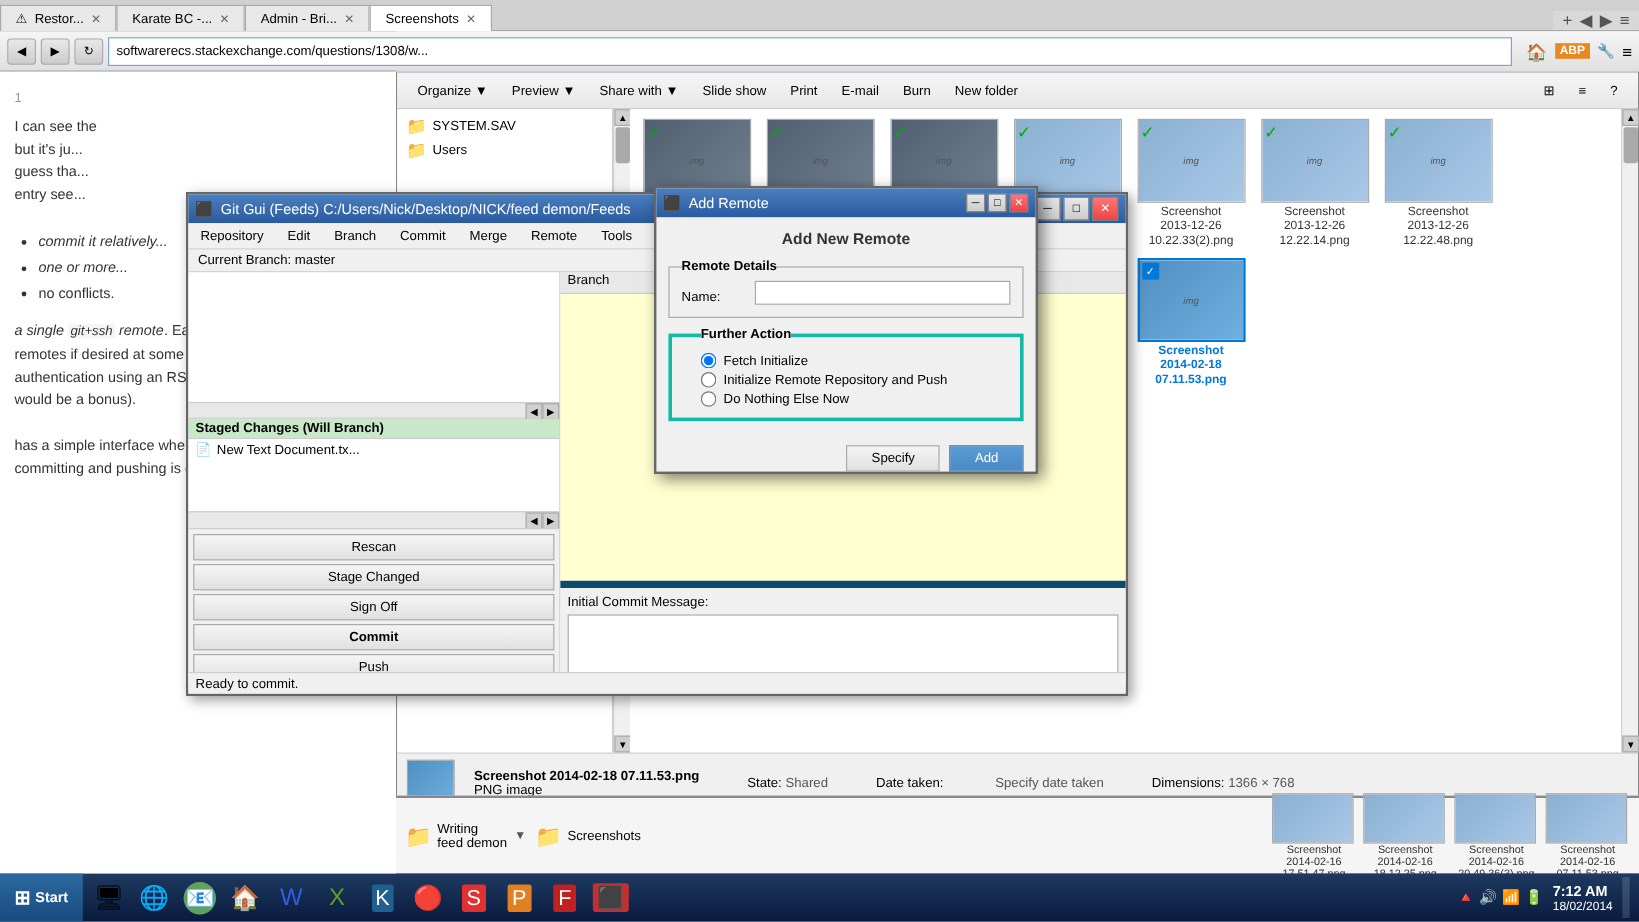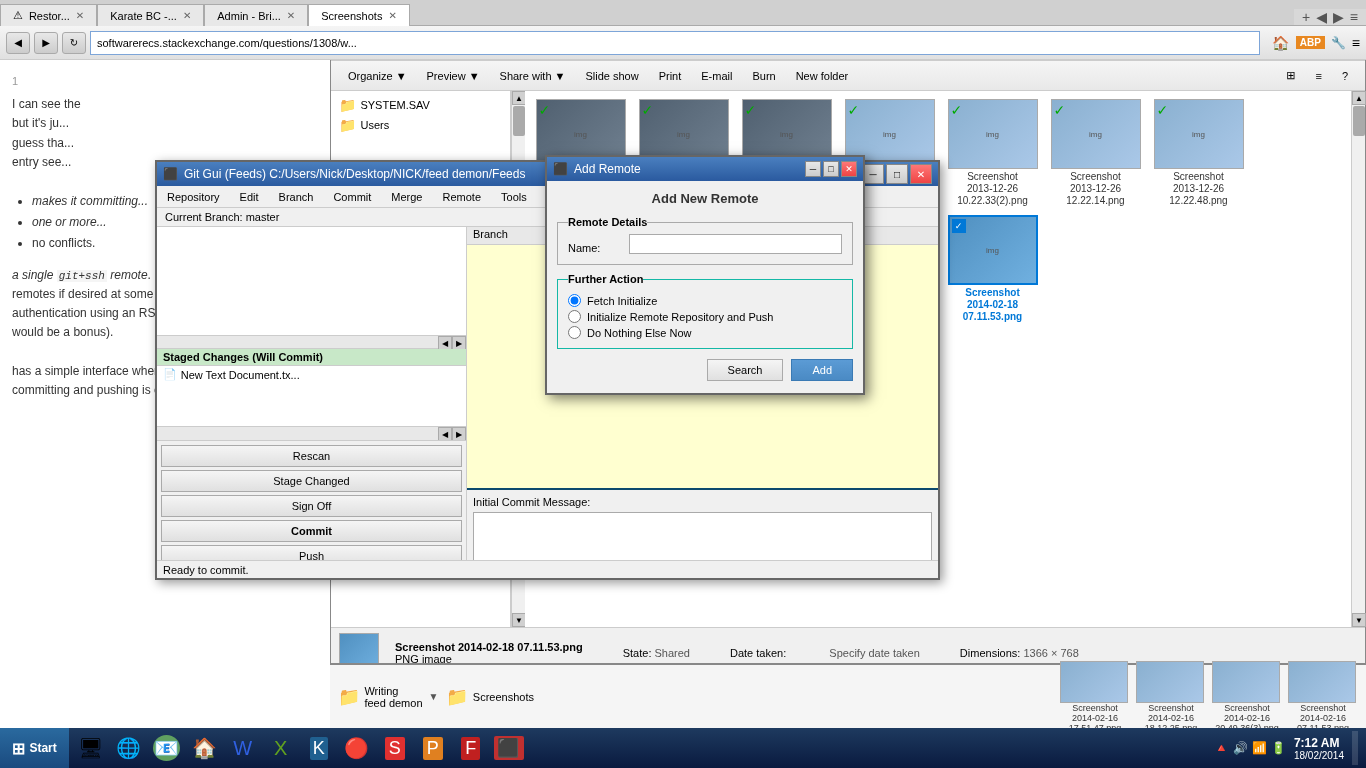--- a/index.html
+++ b/index.html
@@ -212,21 +212,21 @@
       padding: 12px;
       font-size: 12px;
       color: #333;
       line-height: 1.6;
     }
     .web-text .line-num { color: #999; margin-right: 10px; font-size: 11px; }
     .web-text p { margin: 4px 0; }
     .web-text ul { margin: 4px 0 4px 20px; }
     .web-text li { margin: 2px 0; }
     .italic { font-style: italic; }
-    .code { font-family: Liberation Mono, monospace; background: #f5f5f5; padding: 0 2px; font-size: 11px; }
+    .code { font-family: Liberation Sans, sans-serif; background: #f5f5f5; padding: 0 2px; font-size: 11px; }
 
     
     .git-gui {
       position: absolute;
       top: 160px; left: 155px;
       width: 785px; height: 420px;
       background: #f0f0f0;
       border: 2px solid #666;
       z-index: 20;
       box-shadow: 3px 3px 10px rgba(0,0,0,0.4);
@@ -454,20 +454,21 @@
 
     .thumb-inner {
       width: 100%; height: 100%;
       display: flex;
       align-items: center;
       justify-content: center;
       background: linear-gradient(135deg, #b8c8d8, #c8d8e8);
       font-size: 8px;
       color: #555;
       text-align: center;
+      font-style: italic;
     }
     .thumb-inner.blue { background: linear-gradient(135deg, #8ab0d0, #aac8e8); }
     .thumb-inner.dark { background: linear-gradient(135deg, #506070, #708090); }
     .thumb-inner.selected-blue { background: linear-gradient(135deg, #5090c0, #70b0e0); }
   </style>
 </head>
 <body>
 
 <div class="browser-tabs">
   <div class="tab">
@@ -507,21 +508,21 @@
     <span style="font-size:12px;">🔧</span>
     <span style="font-size:14px;">≡</span>
   </div>
 </div>
 
 <div class="web-content">
   <div class="web-text">
     <span class="line-num">1</span>
     <p>I can see the<br>but it's ju...<br>guess tha...<br>entry see...</p>
     <ul style="margin-top: 20px;">
-      <li><span class="italic">makes it committing...</span></li>
+      <li><span class="italic">commit it relatively...</span></li>
       <li><span class="italic">one or more...</span></li>
       <li>no conflicts.</li>
     </ul>
     <p style="margin-top:12px;">
       <span class="italic">a single <span class="code">git+ssh</span> remote</span>. Easy - pretty easy to add more remotes if desired at some point in the future as well. ... authentication using an RSA key pair (generation of this would be a bonus).<br><br>
       has a simple interface where a basic workflow of committing and pushing is easy to accomplish
     </p>
   </div>
 </div>
 
@@ -774,21 +775,21 @@
     <div class="git-left">
       <div class="git-scroll-area">
         
       </div>
 
       <div style="display:flex;height:14px;background:#e8e8e8;border-top:1px solid #ccc;border-bottom:1px solid #ccc;">
         <div style="flex:1;"></div>
         <div style="width:14px;height:14px;background:#d0d0d0;border:1px solid #aaa;font-size:8px;text-align:center;line-height:14px;cursor:pointer;">◀</div>
         <div style="width:14px;height:14px;background:#d0d0d0;border:1px solid #aaa;font-size:8px;text-align:center;line-height:14px;cursor:pointer;">▶</div>
       </div>
-      <div class="git-section-header staged">Staged Changes (Will Commit)</div>
+      <div class="git-section-header staged">Staged Changes (Will Branch)</div>
       <div style="background:white;flex:1;overflow:auto;min-height:60px;">
         <div class="git-file-item">
           <span style="font-size:11px;">📄</span>
           <span>New Text Document.tx...</span>
         </div>
       </div>
       <div style="display:flex;height:14px;background:#e8e8e8;border-top:1px solid #ccc;">
         <div style="flex:1;"></div>
         <div style="width:14px;height:14px;background:#d0d0d0;border:1px solid #aaa;font-size:8px;text-align:center;line-height:14px;cursor:pointer;">◀</div>
         <div style="width:14px;height:14px;background:#d0d0d0;border:1px solid #aaa;font-size:8px;text-align:center;line-height:14px;cursor:pointer;">▶</div>
@@ -808,21 +809,21 @@
       <div style="display:flex;background:#e8e8e8;border-bottom:1px solid #ccc;height:18px;">
         <div style="flex:1;padding:1px 6px;font-size:11px;border-right:1px solid #ccc;">Branch</div>
         <div style="flex:1;padding:1px 6px;font-size:11px;border-right:1px solid #ccc;">Commit</div>
         <div style="flex:1;padding:1px 6px;font-size:11px;">Remote</div>
       </div>
 
       <div class="git-diff-area">
         <div style="padding:4px;font-size:11px;color:#666;">&nbsp;</div>
       </div>
 
-      <div style="padding:6px;background:#f0f0f0;border-top:2px solid #0c4a6e;">
+      <div style="padding:6px;background:#f0f0f0;border-top:6px solid #0c4a6e;">
         <div class="git-commit-label">Initial Commit Message:</div>
         <textarea class="git-commit-msg" style=""></textarea>
       </div>
     </div>
   </div>
 
   <div class="git-statusbar">
     <span>Ready to commit.</span>
   </div>
 </div>
@@ -844,39 +845,39 @@
     <div class="dialog-subtitle">Add New Remote</div>
 
     <fieldset style="border:1px solid #aaa;padding:6px 10px;margin-bottom:8px;">
       <legend style="font-size:11px;font-weight:bold;">Remote Details</legend>
       <div class="field-row">
         <label class="field-label">Name:</label>
         <input class="field-input" type="text" value="" style="">
       </div>
     </fieldset>
 
-    <fieldset style="border:1px solid #14b8a6;padding:6px 10px;">
+    <fieldset style="border:3px solid #14b8a6;padding:6px 24px;margin-bottom:10px;">
       <legend style="font-size:11px;font-weight:bold;">Further Action</legend>
       <div class="radio-row">
         <input type="radio" name="further_action" checked="" style="">
         <label>Fetch Initialize</label>
       </div>
       <div class="radio-row">
         <input type="radio" name="further_action" style="">
         <label>Initialize Remote Repository and Push</label>
       </div>
       <div class="radio-row">
         <input type="radio" name="further_action" style="">
         <label>Do Nothing Else Now</label>
       </div>
     </fieldset>
   </div>
 
   <div class="dialog-footer">
-    <button class="dialog-action-btn">Search</button>
+    <button class="dialog-action-btn">Specify</button>
     <button class="dialog-action-btn default">Add</button>
   </div>
 </div>
 
 <div class="taskbar">
   <button class="start-btn">
     <span style="font-size:16px;">⊞</span>
     <span>Start</span>
   </button>
 

